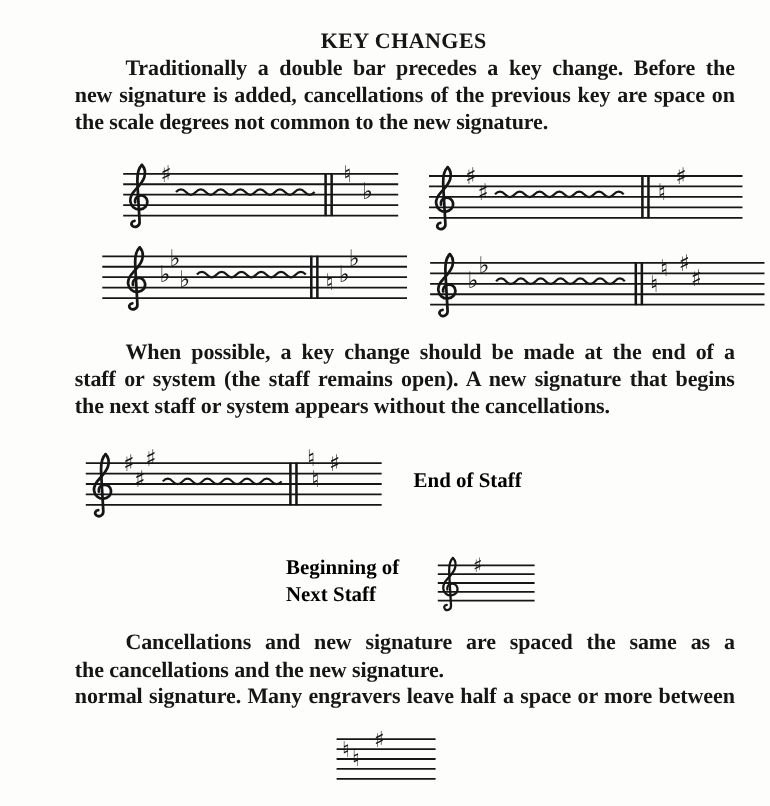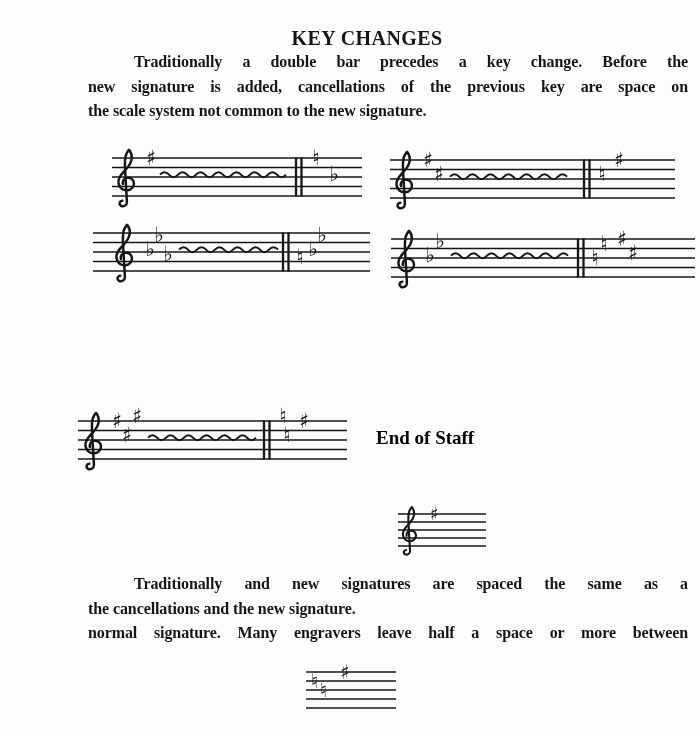--- a/index.html
+++ b/index.html
@@ -7,21 +7,21 @@
     width:700px;height:733px;position:relative;overflow:hidden;
     background:#fdfdfc;
     font-family:"Liberation Serif","DejaVu Serif",serif;
     color:#161616;
   }
   .page{position:absolute;inset:0;}
   .title{
     position:absolute;left:67px;top:14px;width:600px;
     text-align:center;font-size:20px;font-weight:bold;letter-spacing:0.4px;
   }
-  .para{position:absolute;left:68px;width:600px;font-size:16px;font-weight:bold;margin-left:20px;}
+  .para{position:absolute;left:68px;width:600px;font-size:20px;font-weight:bold;}
   .para .line{
     line-height:24.5px;letter-spacing:-0.1px;
     text-align:justify;text-align-last:justify;
   }
   .para .line.indent{padding-left:46px;}
   .para .line.lastline{text-align-last:left;}
   .caption{
     position:absolute;font-size:19px;font-weight:bold;line-height:24px;color:#000000;
   }
   figure.staff{position:absolute;margin:0;padding:0;}
@@ -30,21 +30,21 @@
 </head>
 <body>
 
 <div class="page">
 
   <h1 class="title">KEY CHANGES</h1>
 
   <div class="para" style="top:50px;">
     <div class="line indent">Traditionally a double bar precedes a key change. Before the</div>
     <div class="line">new signature is added, cancellations of the previous key are space on</div>
-    <div class="line lastline">the scale system not common to the new signature.</div>
+    <div class="line lastline">the scale degrees not common to the new signature.</div>
   </div>
 
   <figure class="staff" style="left:112px;top:140px;">
       <svg width="250" height="74" viewBox="0 0 250 74">
         <line x1="0" y1="18" x2="250" y2="18" stroke="#161616" stroke-width="1.6"></line>
         <line x1="0" y1="27.5" x2="250" y2="27.5" stroke="#161616" stroke-width="1.6"></line>
         <line x1="0" y1="37" x2="250" y2="37" stroke="#161616" stroke-width="1.6"></line>
         <line x1="0" y1="46.5" x2="250" y2="46.5" stroke="#161616" stroke-width="1.6"></line>
         <line x1="0" y1="56" x2="250" y2="56" stroke="#161616" stroke-width="1.6"></line>
         <g transform="translate(3,18) scale(1)" fill="none" stroke="#161616" stroke-width="2.5" stroke-linecap="round">
@@ -117,20 +117,25 @@
         <path d="M60 34.625 q4.5 -5 9 0 t9 0 t9 0 t9 0 t9 0 t9 0 t9 0 t9 0 t9 0 t9 0 t9 0 t9 0 t9 0" fill="none" stroke="#161616" stroke-width="2"></path>
         <line x1="187" y1="17.5" x2="187" y2="56.5" stroke="#161616" stroke-width="2.3"></line>
         <line x1="192.5" y1="17.5" x2="192.5" y2="56.5" stroke="#161616" stroke-width="2.3"></line>
         <text x="200" y="44.14" fill="#161616" font-size="21" font-weight="bold" font-family="&quot;DejaVu Sans&quot;, sans-serif">♮</text>
         <text x="209" y="29.89" fill="#161616" font-size="21" font-weight="bold" font-family="&quot;DejaVu Sans&quot;, sans-serif">♮</text>
         <text x="226" y="25.14" fill="#161616" font-size="21" font-weight="bold" font-family="&quot;DejaVu Sans&quot;, sans-serif">♯</text>
         <text x="237" y="39.39" fill="#161616" font-size="21" font-weight="bold" font-family="&quot;DejaVu Sans&quot;, sans-serif">♯</text>
       </svg>
     </figure>
 
+  <div class="para" style="top:308px;">
+    <div class="line indent">When possible, a key change should be made at the end of a</div>
+    <div class="line">staff or system (the staff remains open). A new signature that begins</div>
+    <div class="line lastline">the next staff or system appears without the cancellations.</div>
+  </div>
 
   <figure class="staff" style="left:78px;top:403px;">
       <svg width="269" height="74" viewBox="0 0 269 74">
         <line x1="0" y1="18" x2="269" y2="18" stroke="#161616" stroke-width="1.6"></line>
         <line x1="0" y1="27.5" x2="269" y2="27.5" stroke="#161616" stroke-width="1.6"></line>
         <line x1="0" y1="37" x2="269" y2="37" stroke="#161616" stroke-width="1.6"></line>
         <line x1="0" y1="46.5" x2="269" y2="46.5" stroke="#161616" stroke-width="1.6"></line>
         <line x1="0" y1="56" x2="269" y2="56" stroke="#161616" stroke-width="1.6"></line>
         <g transform="translate(4,18) scale(1)" fill="none" stroke="#161616" stroke-width="2.5" stroke-linecap="round">
           <path d="M14 -8 C16.5 -5.5 17.3 -1 16.2 3 C15 7.2 11.8 10.6 8.4 14.2 C5 17.8 3 21 3.5 25 C4.1 29.8 8 32.8 12.4 32.3 C16.7 31.8 19.4 28.5 18.9 24.8 C18.4 21.2 15.3 19.2 12.1 19.8 C9 20.4 7.3 23.1 7.9 26"></path>
@@ -142,37 +147,41 @@
         <path d="M70 34.625 q4.5 -5 9 0 t9 0 t9 0 t9 0 t9 0 t9 0 t9 0 t9 0 t9 0 t9 0 t9 0 t9 0" fill="none" stroke="#161616" stroke-width="2"></path>
         <line x1="186" y1="17.5" x2="186" y2="56.5" stroke="#161616" stroke-width="2.3"></line>
         <line x1="191.5" y1="17.5" x2="191.5" y2="56.5" stroke="#161616" stroke-width="2.3"></line>
         <text x="201" y="20.39" fill="#161616" font-size="21" font-weight="bold" font-family="&quot;DejaVu Sans&quot;, sans-serif">♮</text>
         <text x="205" y="39.39" fill="#161616" font-size="21" font-weight="bold" font-family="&quot;DejaVu Sans&quot;, sans-serif">♮</text>
         <text x="221" y="25.14" fill="#161616" font-size="21" font-weight="bold" font-family="&quot;DejaVu Sans&quot;, sans-serif">♯</text>
       </svg>
     </figure>
   <div class="caption" style="left:376px;top:426px;">End of Staff</div>
 
+  <div class="caption" style="left:260px;top:505px;">
+    <div>Beginning of</div>
+    <div>Next Staff</div>
+  </div>
   <figure class="staff" style="left:398px;top:496px;">
       <svg width="88" height="62" viewBox="0 0 88 62">
         <line x1="0" y1="18" x2="88" y2="18" stroke="#161616" stroke-width="1.6"></line>
         <line x1="0" y1="26" x2="88" y2="26" stroke="#161616" stroke-width="1.6"></line>
         <line x1="0" y1="34" x2="88" y2="34" stroke="#161616" stroke-width="1.6"></line>
         <line x1="0" y1="42" x2="88" y2="42" stroke="#161616" stroke-width="1.6"></line>
         <line x1="0" y1="50" x2="88" y2="50" stroke="#161616" stroke-width="1.6"></line>
         <g transform="translate(2,18) scale(0.8421052631578947)" fill="none" stroke="#161616" stroke-width="2.5" stroke-linecap="round">
           <path d="M14 -8 C16.5 -5.5 17.3 -1 16.2 3 C15 7.2 11.8 10.6 8.4 14.2 C5 17.8 3 21 3.5 25 C4.1 29.8 8 32.8 12.4 32.3 C16.7 31.8 19.4 28.5 18.9 24.8 C18.4 21.2 15.3 19.2 12.1 19.8 C9 20.4 7.3 23.1 7.9 26"></path>
           <path d="M14 -8 C11.5 -5.8 9.8 -0.8 9.9 5.9 C10 13.5 11.7 38 11.9 44.1 C12 47.3 8.3 49.4 5.7 47.6 C3.5 46 4.6 42.9 7.3 42.7"></path>
         </g>
         <text x="32" y="24.12" fill="#161616" font-size="18" font-weight="bold" font-family="&quot;DejaVu Sans&quot;, sans-serif">♯</text>
       </svg>
     </figure>
 
   <div class="para" style="top:572px;">
-    <div class="line indent">Traditionally and new signatures are spaced the same as a</div>
+    <div class="line indent">Cancellations and new signature are spaced the same as a</div>
     <div class="line lastline">the cancellations and the new signature.</div>
     <div class="line">normal signature. Many engravers leave half a space or more between</div>
   </div>
 
   <figure class="staff" style="left:306px;top:654px;">
       <svg width="90" height="56" viewBox="0 0 90 56">
         <line x1="0" y1="18" x2="90" y2="18" stroke="#161616" stroke-width="1.6"></line>
         <line x1="0" y1="27" x2="90" y2="27" stroke="#161616" stroke-width="1.6"></line>
         <line x1="0" y1="36" x2="90" y2="36" stroke="#161616" stroke-width="1.6"></line>
         <line x1="0" y1="45" x2="90" y2="45" stroke="#161616" stroke-width="1.6"></line>

